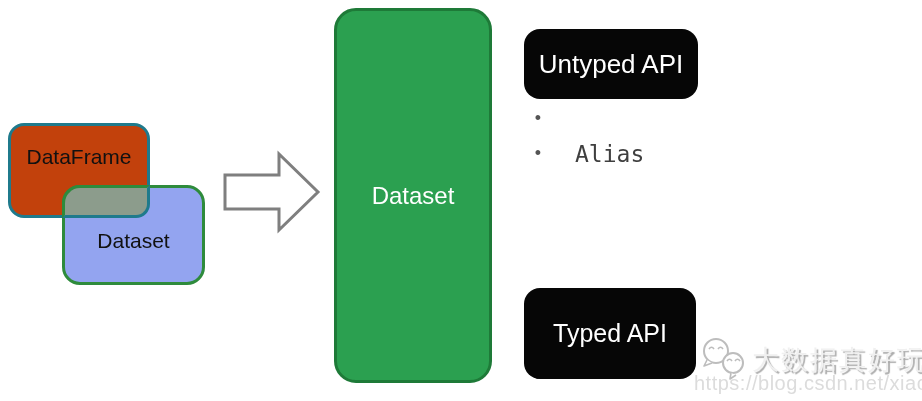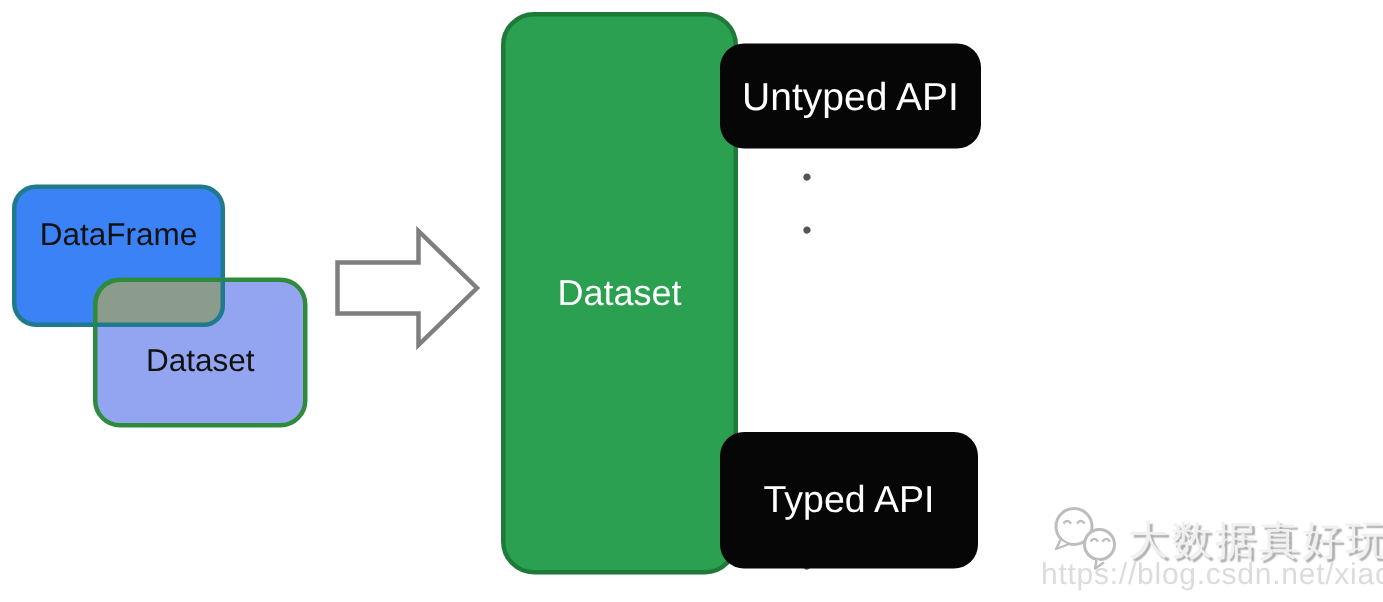--- a/index.html
+++ b/index.html
@@ -5,21 +5,21 @@
   html,body{margin:0;padding:0;background:#ffffff;}
   .stage{
     position:relative;width:922px;height:401px;background:#ffffff;
     font-family:"Liberation Sans",sans-serif;overflow:hidden;
   }
   .stage *{box-sizing:border-box;}
 
   
   .df-box{
     position:absolute;left:8px;top:123px;width:142px;height:95px;
-    background:#3b82f6;border:3px solid #1F7A8C;border-radius:16px;z-index:1;
+    background:#c2410c;border:3px solid #1F7A8C;border-radius:16px;z-index:1;
     display:flex;justify-content:center;align-items:flex-start;padding-top:19px;
     font-size:21px;color:#111111;
   }
   .ds-box{
     position:absolute;left:62px;top:185px;width:143px;height:100px;
     background:#93A4F0;border:3px solid #2E8B3C;border-radius:18px;z-index:2;
     display:flex;justify-content:center;align-items:center;
     font-size:21px;color:#111111;
   }
   .ds-box span{margin-top:12px;}
@@ -38,21 +38,21 @@
   .main-box{
     position:absolute;left:334px;top:8px;width:158px;height:375px;
     background:#2BA050;border:3px solid #1E7A38;border-radius:22px;z-index:4;
     display:flex;flex-direction:column;justify-content:center;align-items:center;
     color:#FFFFFF;font-size:24px;line-height:30px;text-align:center;
   }
 
   
   .api-pill{
     position:absolute;background:#060606;color:#FFFFFF;border-radius:16px;
-    display:flex;align-items:center;justify-content:center;z-index:5;
+    display:flex;align-items:center;justify-content:center;z-index:5;margin-left:44px;
   }
   .pill-untyped{left:480px;top:29px;width:174px;height:70px;font-size:26px;}
   .pill-typed{left:480px;top:288px;width:172px;height:91px;font-size:25px;}
 
   
   .bullets{position:absolute;z-index:4;color:#3F3F3F;}
   .bullets-untyped{left:532px;top:101px;}
   .bullets-typed{left:532px;top:360px;}
   .bullet-row{display:flex;align-items:center;height:35px;}
   .bullets-typed .bullet-row{height:34px;}
@@ -104,20 +104,21 @@
   <div class="api-pill pill-untyped">
     <span>Untyped API</span>
   </div>
 
   <div class="bullets bullets-untyped">
     <div class="bullet-row">
       <span class="dot">•</span>
     </div>
     <div class="bullet-row">
       <span class="dot">•</span>
+      <span class="code">Alias</span>
     </div>
   </div>
 
   <div class="api-pill pill-typed">
     <span>Typed API</span>
   </div>
 
   <div class="bullets bullets-typed">
     <div class="bullet-row">
       <span class="dot">•</span>

